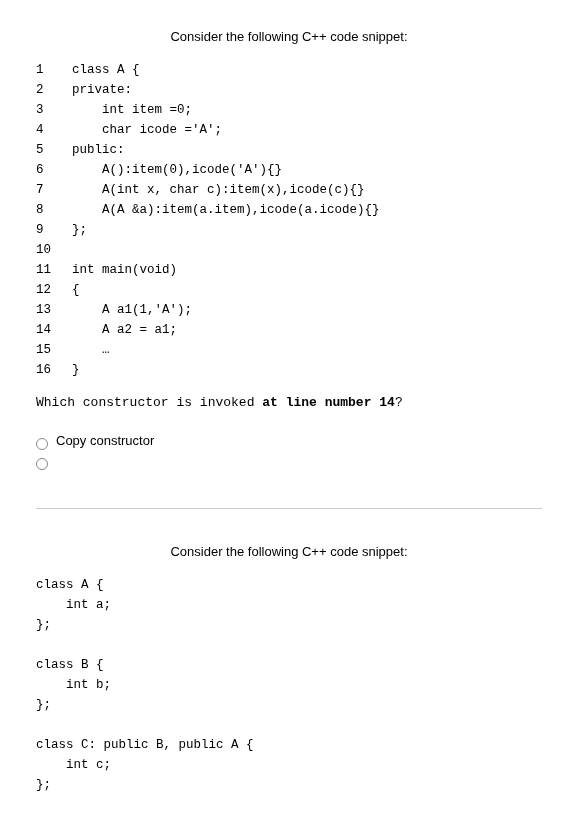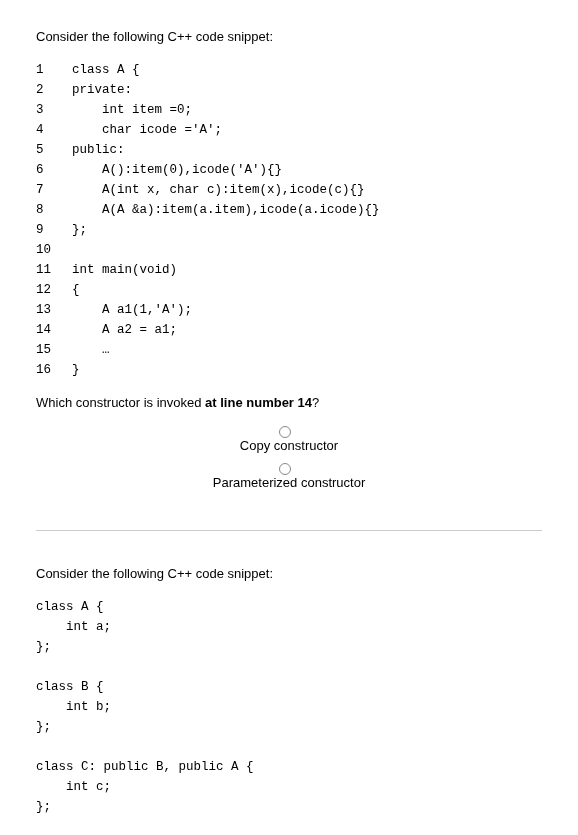--- a/index.html
+++ b/index.html
@@ -6,44 +6,43 @@
   body {
     margin: 0;
     padding: 28px 36px;
     font-family: Arial, Helvetica, sans-serif;
     font-size: 13px;
     color: #000;
     background: #fff;
     width: 578px;
   }
   .question-block { margin-bottom: 24px; }
-  .prompt { margin-bottom: 14px; line-height: 1.4; }
+  .prompt { margin-bottom: 14px; line-height: 1.4; text-align: center; }
   .code-area {
     font-family: "Courier New", Courier, monospace;
     font-size: 12.5px;
     line-height: 1.6;
     white-space: pre;
     margin-bottom: 14px;
   }
   .code-row { display: flex; }
   .ln {
     width: 36px;
     flex: 0 0 36px;
     text-align: left;
   }
   .code-text { flex: 1; white-space: pre; }
-  .question-text { margin-bottom: 10px; line-height: 1.4; }
+  .question-text { margin-bottom: 17px; line-height: 1.4; font-family: Liberation Mono, monospace; }
   .bold { font-weight: bold; }
   .options { }
   .option-row {
     display: flex;
-    align-items: center;
+    align-items: flex-end;
     padding: 4px 0;
     cursor: pointer;
-    flex-direction: column;
   }
   .radio {
     width: 12px;
     height: 12px;
     border: 1px solid #888;
     border-radius: 50%;
     margin-right: 8px;
     flex: 0 0 12px;
   }
   .option-label { line-height: 1.3; }
@@ -72,21 +71,20 @@
     <span>Which constructor is invoked </span><span class="bold">at line number 14</span><span>?</span>
   </div>
 
   <div class="options" id="q1-options">
       <div class="option-row">
         <span class="radio"></span>
         <span class="option-label">Copy constructor</span>
       </div>
       <div class="option-row">
         <span class="radio"></span>
-        <span class="option-label">Parameterized constructor</span>
       </div>
     </div>
 </div>
 
 <hr class="sep">
 
 <div class="question-block">
   <div class="prompt">Consider the following C++ code snippet:</div>
 
   <div class="code-plain">class A {

